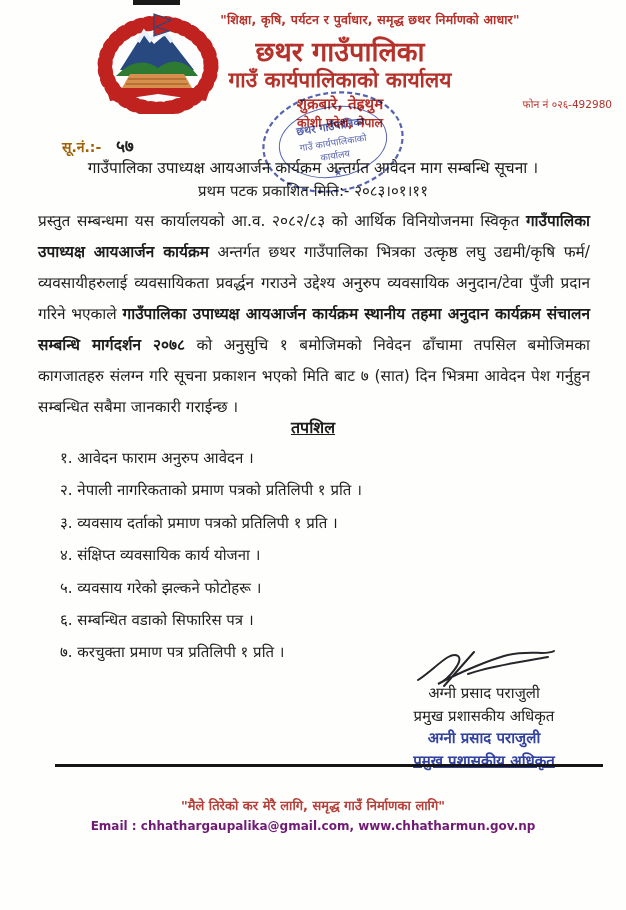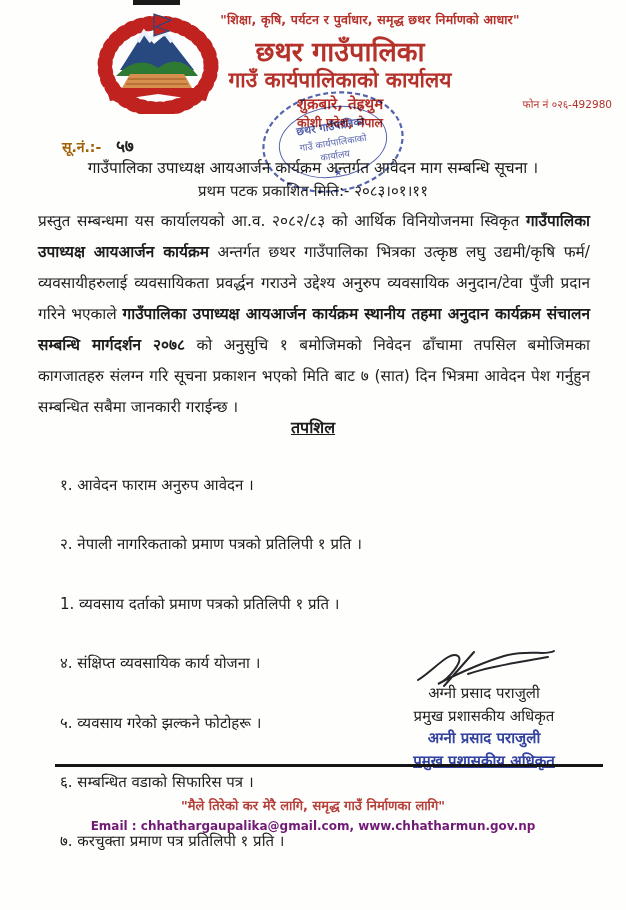--- a/index.html
+++ b/index.html
@@ -35,21 +35,21 @@
   .published { left:30px; top:180px; width:566px; text-align:center;
                font-size:15px; font-weight:normal; }
   
   .body-par { left:38px; top:206px; width:552px; font-size:15.4px;
               line-height:31px; text-align:justify; }
   
   .details-head { left:30px; top:416px; width:566px; text-align:center;
                   font-size:16px; font-weight:bold; }
   .details-head span { text-decoration:underline; }
   .details-list { left:60px; top:442px; width:520px; font-size:15px; }
-  .details-list .item { line-height:32.4px;margin-top:27px; }
+  .details-list .item { line-height:32.4px; }
   
   .sig-block { left:368px; top:644px; width:232px; text-align:center; }
   .sig-svg { display:block; margin:0 auto; }
   .sig-name  { font-size:15px; margin-top:-6px; }
   .sig-title { font-size:15px; margin-top:3px; }
   .stamp-blue { color:#32429e; }
   .sig-stamp-name  { font-size:15px; font-weight:bold; margin-top:2px; }
   .sig-stamp-title { font-size:15px; font-weight:bold; margin-top:3px; text-decoration:underline; }
   
   .foot-rule { left:55px; top:764px; width:548px; height:0;
@@ -107,21 +107,21 @@
   <div class="abs published">प्रथम पटक प्रकाशित मिति:- २०८३।०१।११</div>
 
   <div class="abs body-par"><span>प्रस्तुत सम्बन्धमा यस कार्यालयको आ.व. २०८२/८३ को आर्थिक विनियोजनमा स्विकृत </span><b>गाउँपालिका उपाध्यक्ष आयआर्जन कार्यक्रम</b><span> अन्तर्गत छथर गाउँपालिका भित्रका उत्कृष्ठ लघु उद्यमी/कृषि फर्म/व्यवसायीहरुलाई व्यवसायिकता प्रवर्द्धन गराउने उद्देश्य अनुरुप व्यवसायिक अनुदान/टेवा पुँजी प्रदान गरिने भएकाले </span><b>गाउँपालिका उपाध्यक्ष आयआर्जन कार्यक्रम स्थानीय तहमा अनुदान कार्यक्रम संचालन सम्बन्धि मार्गदर्शन २०७८</b><span> को अनुसुचि १ बमोजिमको निवेदन ढाँचामा तपसिल बमोजिमका कागजातहरु संलग्न गरि सूचना प्रकाशन भएको मिति बाट ७ (सात) दिन भित्रमा आवेदन पेश गर्नुहुन सम्बन्धित सबैमा जानकारी गराईन्छ ।</span></div>
 
   <div class="abs details-head">
     <span>तपशिल</span>
   </div>
   <div class="abs details-list">
     <div class="item">१. आवेदन फाराम अनुरुप आवेदन ।</div>
     <div class="item">२. नेपाली नागरिकताको प्रमाण पत्रको प्रतिलिपी १ प्रति ।</div>
-    <div class="item">1. व्यवसाय दर्ताको प्रमाण पत्रको प्रतिलिपी १ प्रति ।</div>
+    <div class="item">३. व्यवसाय दर्ताको प्रमाण पत्रको प्रतिलिपी १ प्रति ।</div>
     <div class="item">४. संक्षिप्त व्यवसायिक कार्य योजना ।</div>
     <div class="item">५. व्यवसाय गरेको झल्कने फोटोहरू ।</div>
     <div class="item">६. सम्बन्धित वडाको सिफारिस पत्र ।</div>
     <div class="item">७. करचुक्ता प्रमाण पत्र प्रतिलिपी १ प्रति ।</div>
   </div>
 
   <div class="abs sig-block">
     <svg class="sig-svg" width="160" height="44" viewBox="0 0 160 44" aria-hidden="true">
       <path d="M14,36 C30,26 46,6 54,12 C60,17 44,36 34,40 C56,28 86,16 100,12 C124,5 142,12 150,7
                M64,30 C86,22 116,18 144,13 M70,8 L40,42" stroke="#25252a" stroke-width="2" fill="none" stroke-linecap="round"></path>

